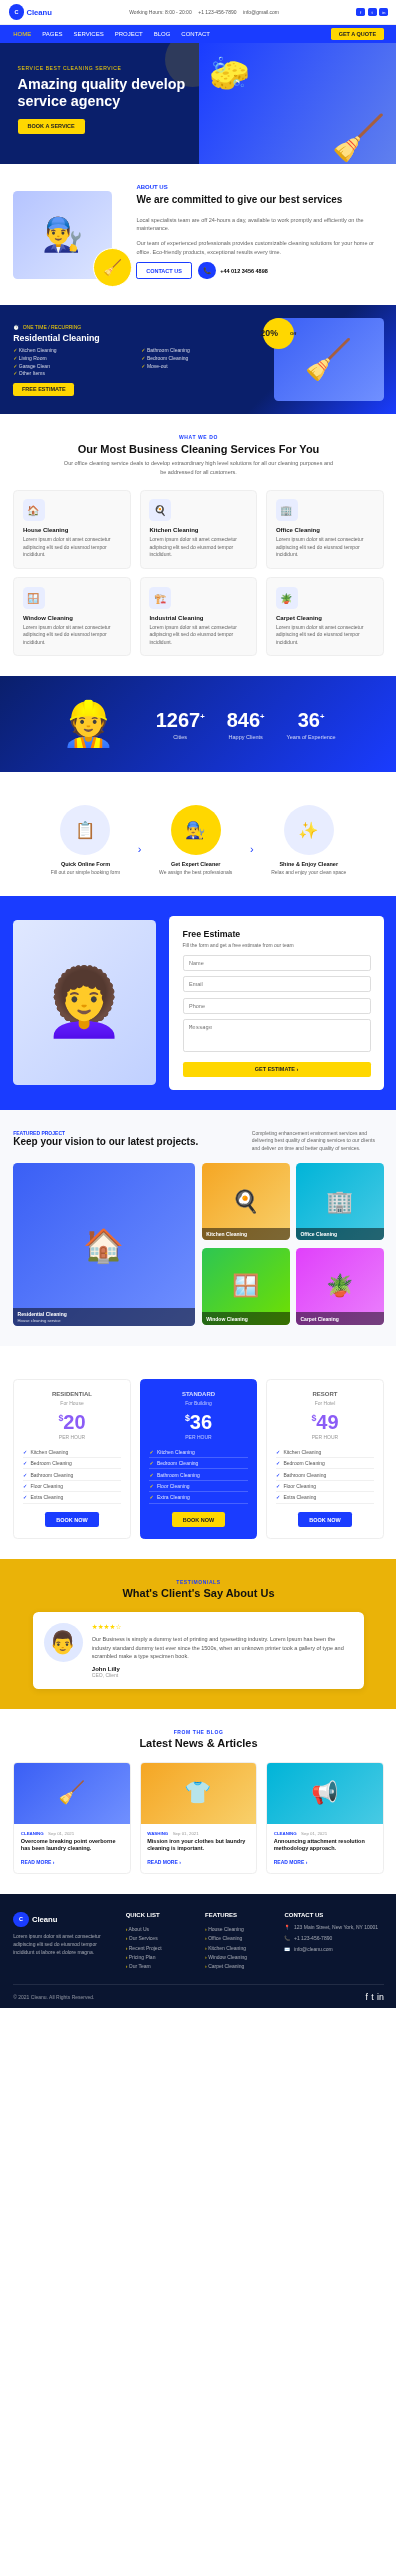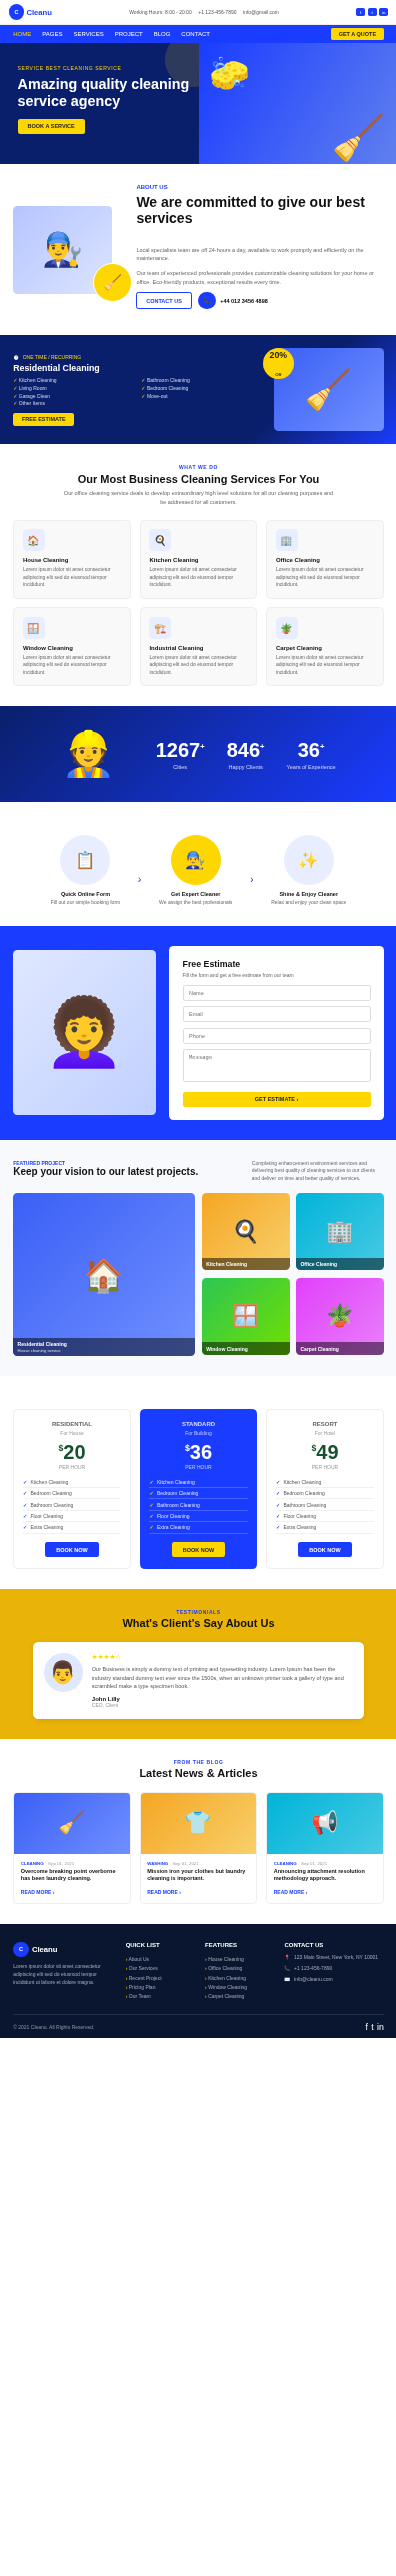--- a/index.html
+++ b/index.html
@@ -26,34 +26,34 @@
     .hero-visual { position: absolute; right: 0; top: 0; width: 50%; height: 100%; z-index: 1; overflow: hidden; }
     .hero-visual .img-placeholder { width: 100%; height: 100%; background: linear-gradient(120deg, #2040cc, #4060ff); display: flex; align-items: center; justify-content: center; }
 
     
     .about { display: flex; gap: 13.2px; padding: 20px 13.2px; background: #fff; align-items: center; }
     .about-img-wrap { position: relative; min-width: 110px; }
     .about-img-main { width: 99px; height: 88px; background: #e0e8ff; border-radius: 4.4px; display: flex; align-items: center; justify-content: center; }
     .about-img-circle { position: absolute; bottom: -8.8px; right: -8.8px; width: 39px; height: 39px; border-radius: 50%; background: #ffd700; border: 1.7px solid #fff; display: flex; align-items: center; justify-content: center; overflow: hidden; }
     .about-text { flex: 1; }
     .about-text .section-subtitle { color: #1a3cff; font-size: 6px; font-weight: bold; text-transform: uppercase; margin-bottom: 3.3px; }
-    .about-text h2 { font-size: 14px; font-weight: 800; color: #111; margin-bottom: 20px; }
+    .about-text h2 { font-size: 10px; font-weight: 800; color: #111; margin-bottom: 11px; }
     .about-text p { font-size: 5.5px; color: #666; line-height: 1.6; margin-bottom: 5.5px; }
     .about-btn { background: transparent; border: 1.1px solid #1a3cff; color: #1a3cff; padding: 3.3px 8.8px; border-radius: 2.2px; font-size: 5.5px; font-weight: bold; cursor: pointer; text-transform: uppercase; }
 
     
     .residential-banner { background: linear-gradient(135deg, #0a1f6b 70%, #1a3cff); color: #fff; padding: 13.2px 13.2px; display: flex; align-items: center; gap: 13.2px; position: relative; overflow: hidden; }
     .res-left { flex: 1; }
     .res-tag { display: flex; align-items: center; gap: 3.3px; font-size: 5px; color: #ffd700; text-transform: uppercase; margin-bottom: 3.3px; }
     .res-left h2 { font-size: 8.8px; font-weight: 800; margin-bottom: 4.4px; }
     .res-list { list-style: none; font-size: 5px; color: rgba(255,255,255,0.8); display: grid; grid-template-columns: 1fr 1fr; gap: 1.7px 8.8px; margin-bottom: 6.6px; }
     .res-list li::before { content: '✓ '; color: #ffd700; }
     .res-btn { background: #ffd700; color: #222; padding: 3.3px 8.8px; border: none; border-radius: 2.2px; font-size: 5.5px; font-weight: bold; cursor: pointer; text-transform: uppercase; }
     .res-right { position: relative; }
-    .discount-badge { position: absolute; top: 0; left: -11px; background: #ffd700; color: #222; border-radius: 50%; width: 31px; height: 31px; display: flex; flex-direction: column; align-items: center; justify-content: center; font-weight: 900; z-index: 2; gap: 12px; }
+    .discount-badge { position: absolute; top: 0; left: -11px; background: #ffd700; color: #222; border-radius: 50%; width: 31px; height: 31px; display: flex; align-items: center; justify-content: center; font-weight: 900; z-index: 2; gap: 12px; }
     .discount-badge .pct { font-size: 8.8px; font-weight: 900; line-height: 1; }
     .discount-badge .off { font-size: 4.4px; }
     .res-image { width: 110px; height: 83px; background: linear-gradient(120deg, #2040cc, #6080ff); border-radius: 4.4px; display: flex; align-items: center; justify-content: center; overflow: hidden; }
 
     
     .services { padding: 20px 13.2px; background: #fff; }
     .section-head { text-align: center; margin-bottom: 13.2px; }
     .section-head .tag { font-size: 5px; color: #1a3cff; text-transform: uppercase; font-weight: bold; letter-spacing: 0.6px; margin-bottom: 2.2px; }
     .section-head h2 { font-size: 11px; font-weight: 800; color: #111; margin-bottom: 4.4px; }
     .section-head p { font-size: 5.5px; color: #666; max-width: 276px; margin: 0 auto; line-height: 1.6; }
@@ -104,21 +104,21 @@
 
     
     .pricing { padding: 20px 13.2px; background: #fff; }
     .pricing-cards { display: grid; grid-template-columns: 1fr 1fr 1fr; gap: 8.8px; margin-top: 13.2px; }
     .price-card { border: 0.6px solid #eee; border-radius: 4.4px; padding: 11px 8.8px; text-align: center; }
     .price-card.featured { background: #1a3cff; color: #fff; border-color: #1a3cff; }
     .price-card .plan-name { font-size: 6px; font-weight: bold; text-transform: uppercase; margin-bottom: 2.2px; color: #666; }
     .price-card.featured .plan-name { color: rgba(255,255,255,0.8); }
     .price-card .for-tag { font-size: 5px; color: #999; margin-bottom: 5.5px; }
     .price-card.featured .for-tag { color: rgba(255,255,255,0.7); }
-    .price-card .price { font-size: 20px; font-weight: 900; color: #14532d; }
+    .price-card .price { font-size: 20px; font-weight: 900; color: #8b5cf6; }
     .price-card.featured .price { color: #fff; }
     .price-card .price sup { font-size: 8.8px; vertical-align: super; }
     .price-card .price-period { font-size: 5px; color: #999; margin-bottom: 6.6px; }
     .price-card.featured .price-period { color: rgba(255,255,255,0.7); }
     .price-card .features-list { list-style: none; font-size: 5px; color: #555; text-align: left; margin-bottom: 8.8px; }
     .price-card.featured .features-list { color: rgba(255,255,255,0.85); }
     .price-card .features-list li { padding: 2.2px 0; border-bottom: 0.6px solid #f0f0f0; display: flex; align-items: center; gap: 3.3px; }
     .price-card.featured .features-list li { border-bottom-color: rgba(255,255,255,0.2); }
     .price-card .features-list li::before { content: '✓'; color: #1a3cff; font-weight: bold; font-size: 5px; }
     .price-card.featured .features-list li::before { color: #ffd700; }
@@ -208,21 +208,21 @@
     <a>PROJECT</a>
     <a>BLOG</a>
     <a>CONTACT</a>
   </div>
   <button class="contact-btn">GET A QUOTE</button>
 </div>
 
 <div class="hero" style="min-height:121px;">
   <div class="hero-content">
     <div class="hero-tag">SERVICE BEST CLEANING SERVICE</div>
-    <h1>Amazing quality cleaning service agency</h1>
+    <h1>Amazing quality develop service agency</h1>
     <button class="hero-btn">BOOK A SERVICE</button>
   </div>
   <div class="hero-visual">
     <div class="img-placeholder" style="height:121px; background: linear-gradient(120deg, #1a3cff 0%, #6080ee 100%); position:relative;">
       <span style="font-size:44px; position:absolute; right:11px; bottom:0;">🧹</span>
       <span style="font-size:33px; position:absolute; left:11px; top:11px;">🧽</span>
     </div>
   </div>
   <div class="circle-decor" style="width:55px;height:55px;top:-11px;left:165px;"></div>
 </div>

